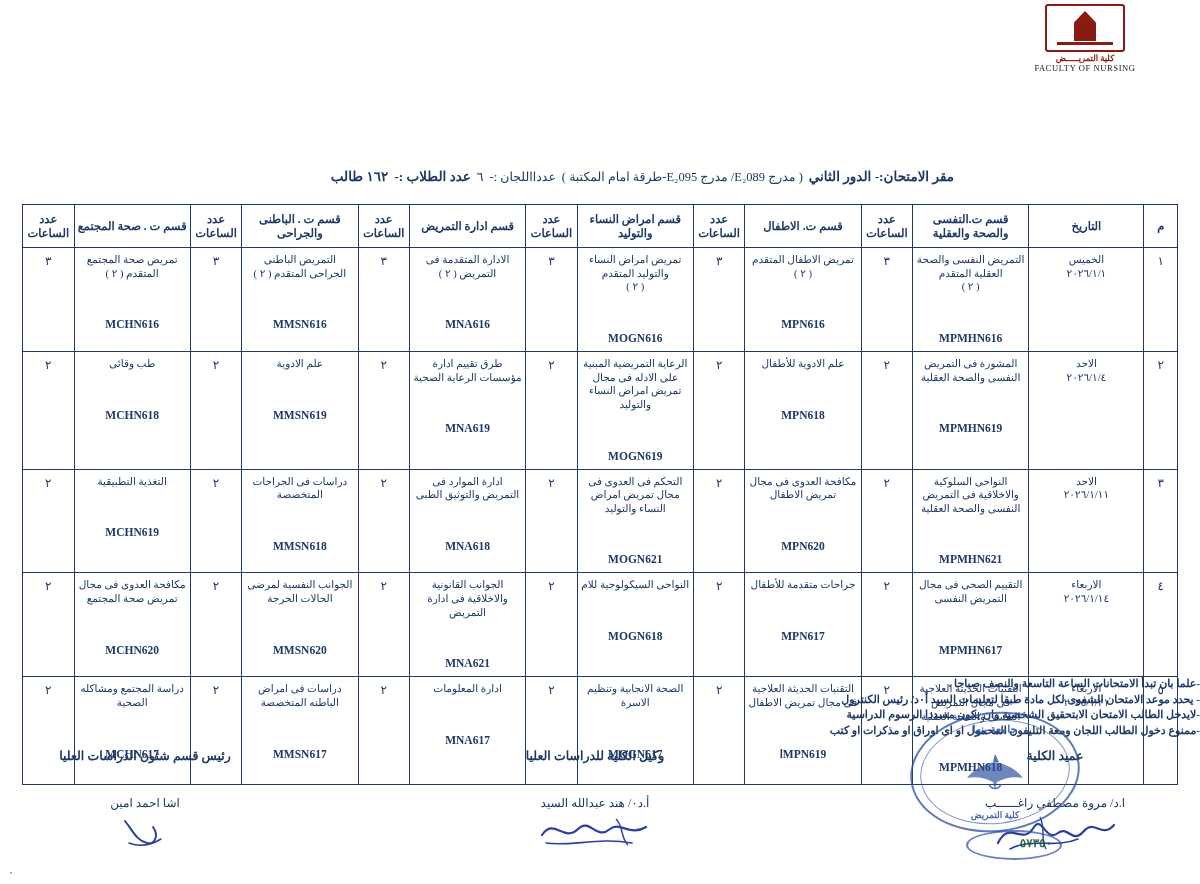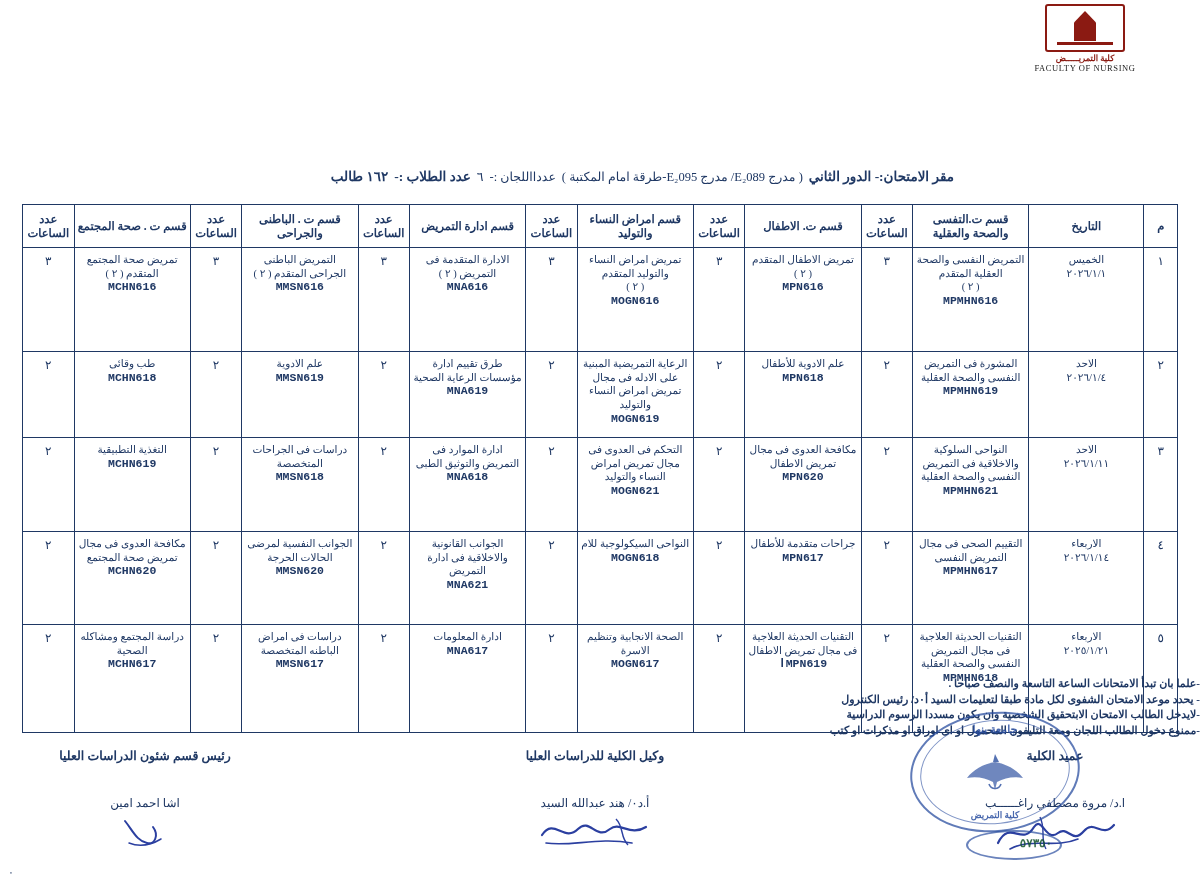--- a/index.html
+++ b/index.html
@@ -30,21 +30,21 @@
            font-size:13.5px;font-weight:bold;white-space:nowrap;}
   .sub-seg{font-weight:bold;}
   .sub-light{font-weight:normal;font-size:12.5px;}
 
   
   table{position:absolute;top:204px;right:22px;width:1156px;border-collapse:collapse;table-layout:fixed;}
   th,td{border:1px solid #1f3864;text-align:center;vertical-align:top;color:#1f3864;}
   thead th{font-size:11.5px;font-weight:bold;padding:4px 2px;line-height:1.25;vertical-align:middle;height:34px;}
   tbody td{font-size:10.5px;padding:5px 3px;line-height:1.3;}
   td.num,td.hrs{font-size:12px;vertical-align:top;padding-top:6px;}
-  .code{font-weight:bold;font-size:11.5px;font-family:Liberation Mono, monospace;display:block;}
+  .code{font-weight:bold;font-size:11.5px;font-family:Liberation Serif, serif;display:block;margin-top:37px;}
   .cell-ar{display:block;}
   .cell-par{display:block;}
   .c-idx{width:30px;}
   .c-date{width:103px;}
   .c-subj{width:104px;}
   .c-hrs{width:46px;}
 
   .r1 td{height:92px;}
   .r2 td{height:74px;}
   .r3 td{height:82px;}

